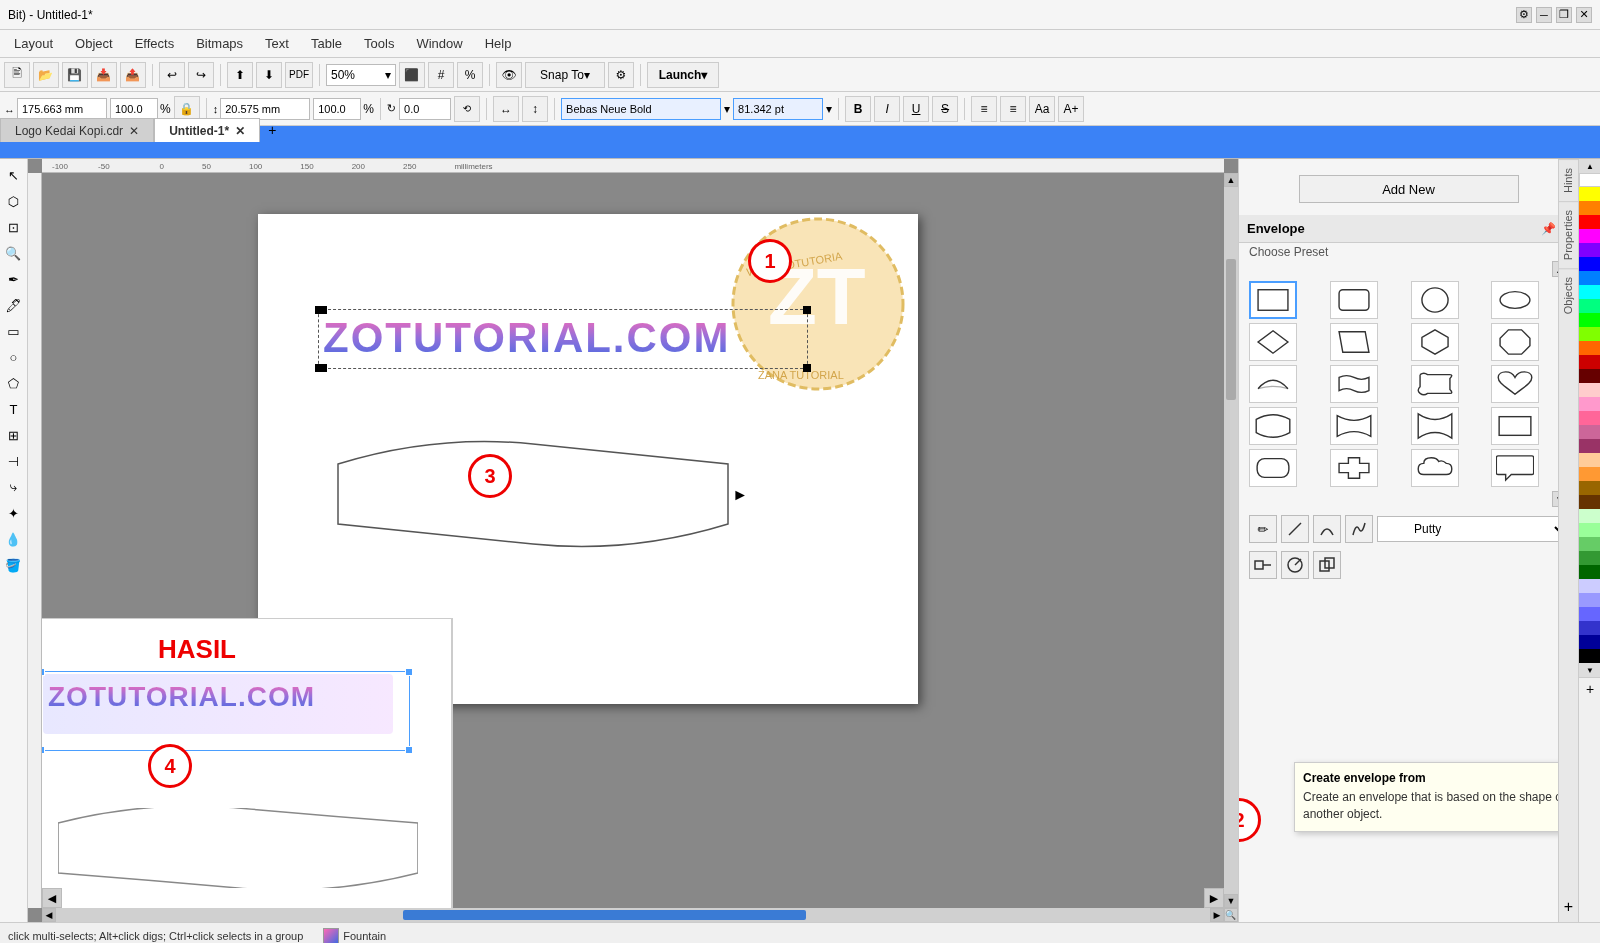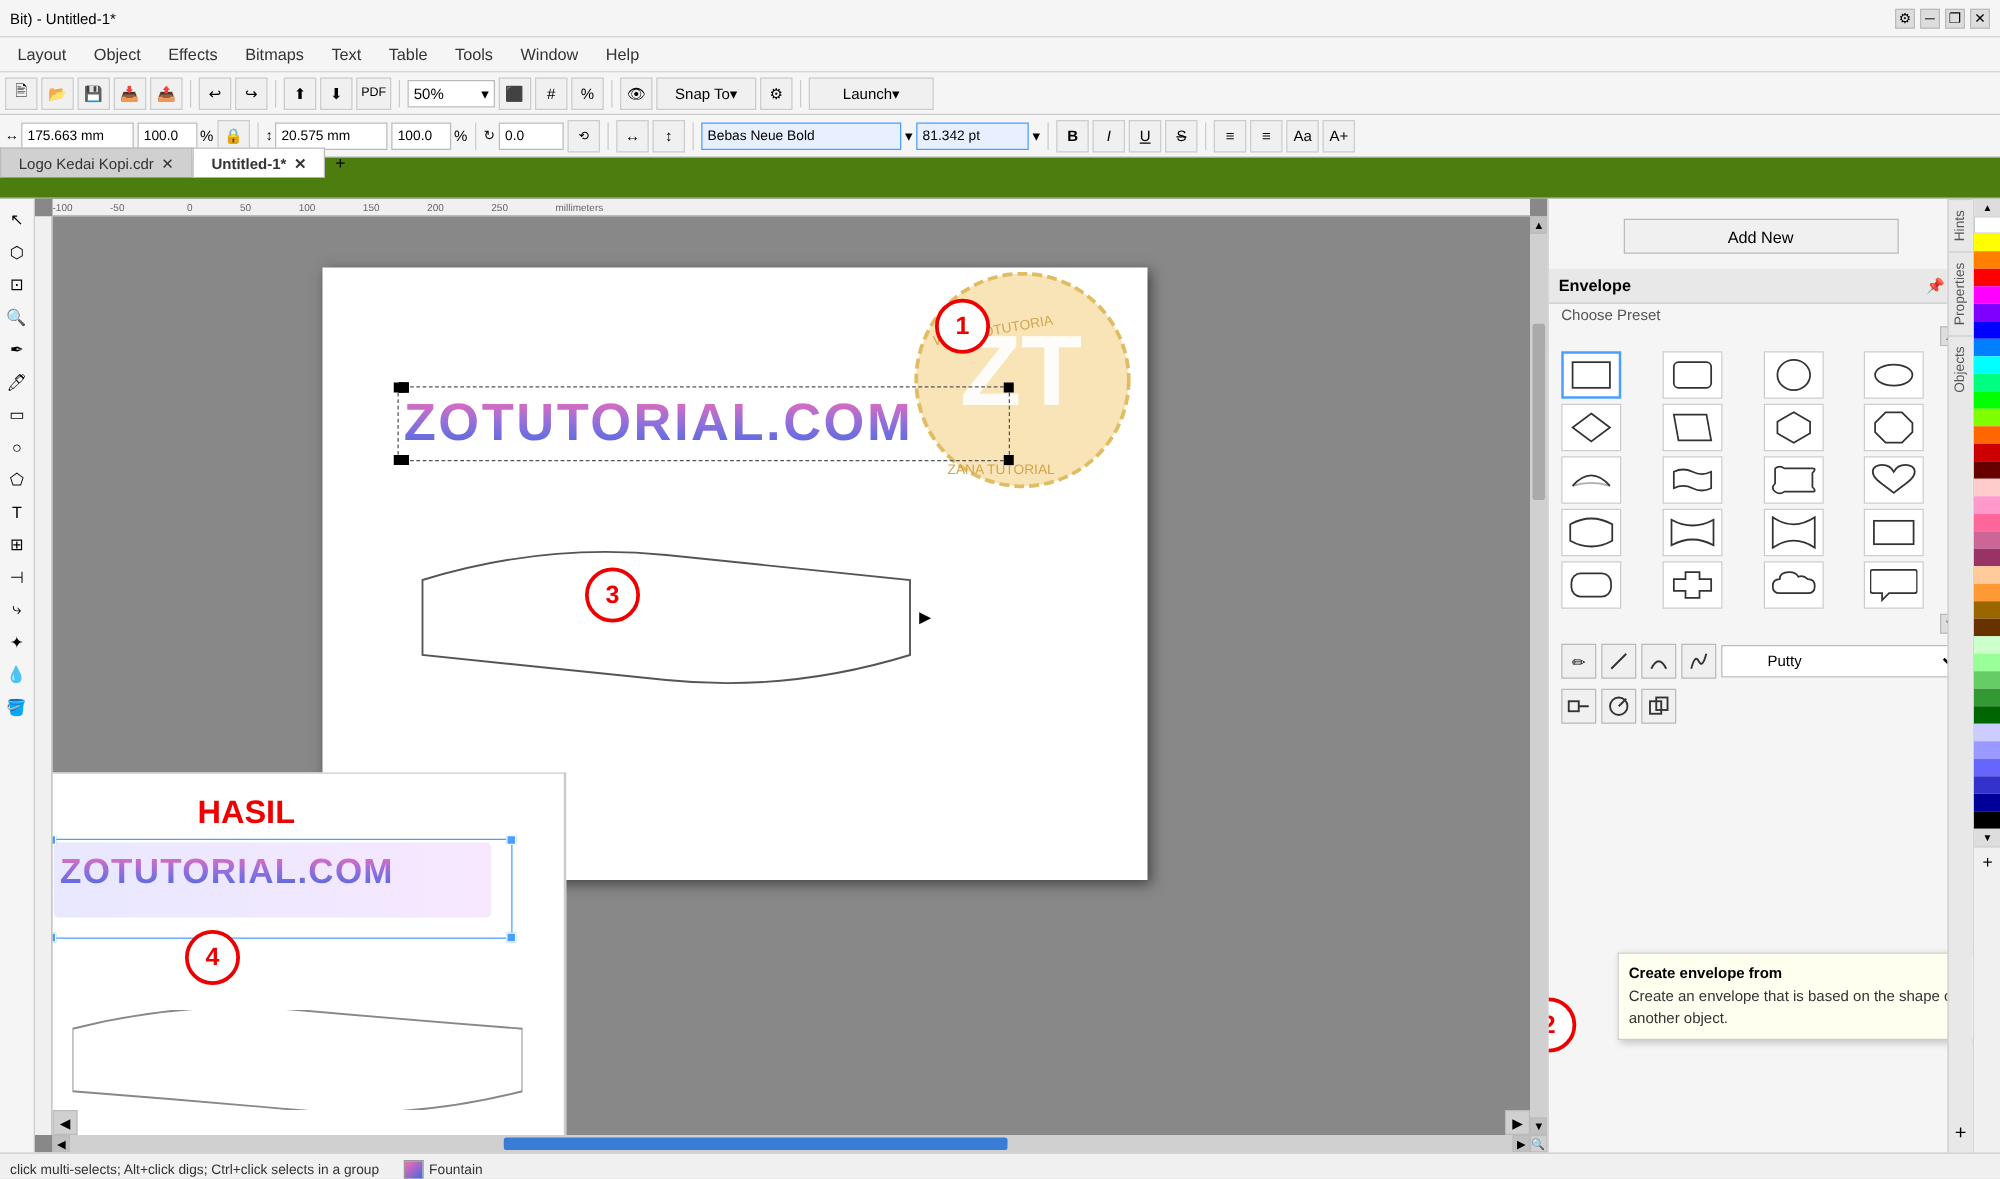--- a/index.html
+++ b/index.html
@@ -86,21 +86,21 @@
     .fontsize-box {
       width: 90px; height: 22px; border: 1px solid #4a9eff; padding: 0 4px; font-size: 11px; background: #e8f0ff;
     }
     .angle-box {
       width: 52px; height: 22px; border: 1px solid #bbb; padding: 0 4px; font-size: 11px; background: white;
     }
 
     
     #tabsbar {
       height: 28px;
-      background: #4d7c0f;
+      background: #3b82f6;
       display: flex;
       align-items: flex-end;
       padding: 16px 0;
       border-bottom: 1px solid #bbb;
     }
     .tab {
       height: 24px; padding: 0 14px;
       background: #d0d0d0; border: 1px solid #bbb; border-bottom: none;
       cursor: pointer; font-size: 12px; display: flex; align-items: center;
       color: #333;
@@ -404,21 +404,21 @@
   <button class="tb-btn">%</button>
   <div class="tb-sep"></div>
   <button class="tb-btn">👁</button>
   <div class="snap-box">
     <button class="tb-btn" style="width:80px;">
       <span>Snap To</span> ▾
     </button>
   </div>
   <button class="tb-btn">⚙</button>
   <div class="tb-sep"></div>
-  <button class="tb-btn" style="width:100px;">
+  <button class="tb-btn" style="width:72px;font-weight:bold;">
     <span>Launch</span> ▾
   </button>
 </div>
 
 <div id="toolbar2">
   <div class="coord-box">
     <span style="font-size:11px;">↔</span>
     <input class="coord-input" type="text" value="175.663 mm" style="">
   </div>
   <div class="coord-box">
@@ -488,21 +488,21 @@
     <button class="tool-btn" title="Parallel Dimension">⊣</button>
     <button class="tool-btn" title="Connector">⤷</button>
     <button class="tool-btn" title="Effects">✦</button>
     <button class="tool-btn" title="Eyedropper">💧</button>
     <button class="tool-btn" title="Fill">🪣</button>
   </div>
 
   <div id="canvas-area" style="flex:1; background:#888; position:relative; overflow:hidden;">
 
     <div id="ruler-h" style="position:absolute;top:0;left:14px;right:14px;height:14px;background:#f0f0f0;border-bottom:1px solid #bbb;z-index:10;display:flex;align-items:flex-end;padding-bottom:1px;">
-      <div style="display:flex;align-items:flex-end;gap:0;width:100%;font-size:8px;color:#666;">
+      <div style="display:flex;align-items:flex-end;gap:0;width:100%;font-size:8px;color:#666;padding-left:10px;">
         <span style="margin-right:30px;">-100</span>
         <span style="margin-right:50px;">-50</span>
         <span style="margin-right:38px;">0</span>
         <span style="margin-right:38px;">50</span>
         <span style="margin-right:38px;">100</span>
         <span style="margin-right:38px;">150</span>
         <span style="margin-right:38px;">200</span>
         <span style="margin-right:38px;">250</span>
         <span>millimeters</span>
       </div>

